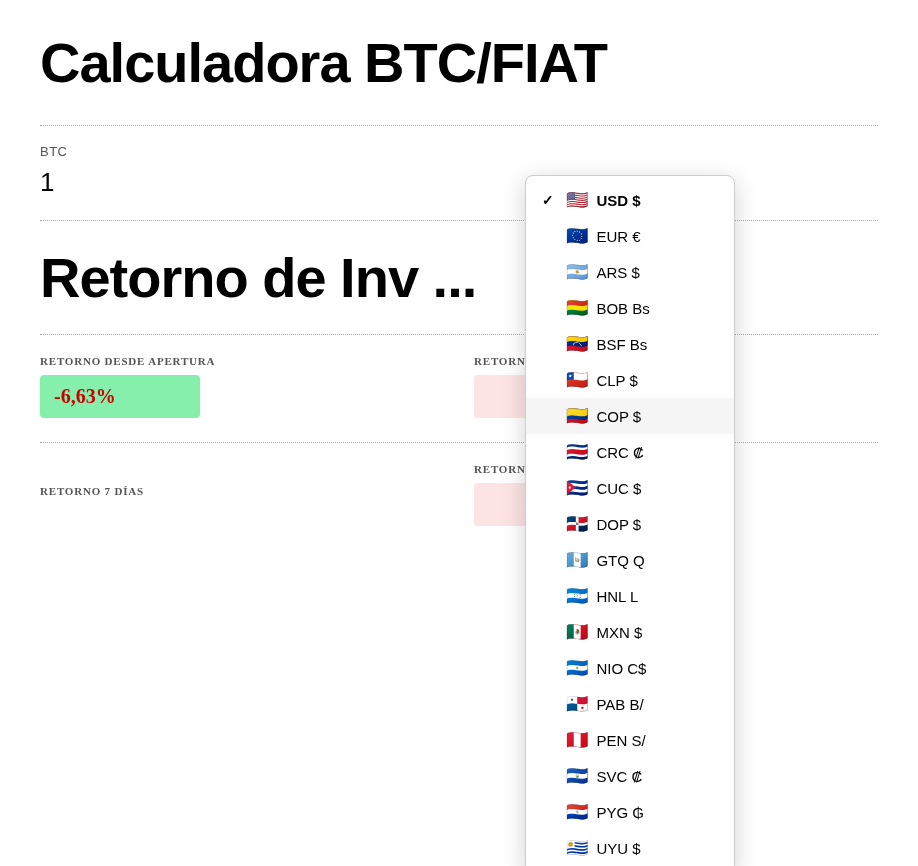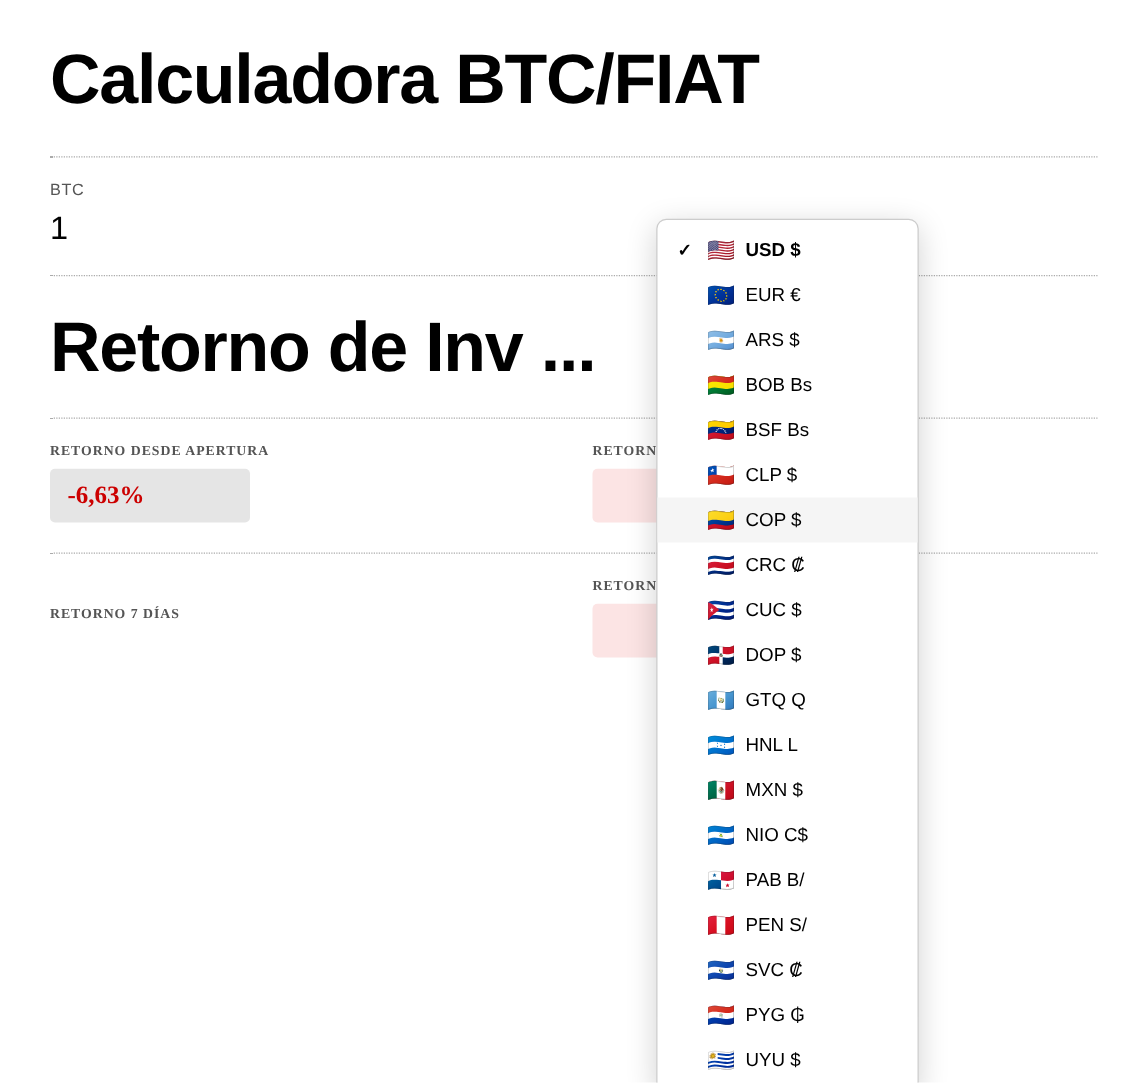--- a/index.html
+++ b/index.html
@@ -85,21 +85,21 @@
       font-size: 11px;
       font-weight: 600;
       color: #555;
       letter-spacing: 0.8px;
       margin-bottom: 8px;
     }
 
     .return-value {
       font-size: 20px;
       font-weight: 600;
-      background: #e5e5e5;
+      background: #86efac;
       padding: 10px 14px;
       border-radius: 4px;
       display: inline-block;
       min-width: 160px;
       color: #c00;
     }
 
     .return-value.placeholder {
       background: #fce4e4;
       color: transparent;

